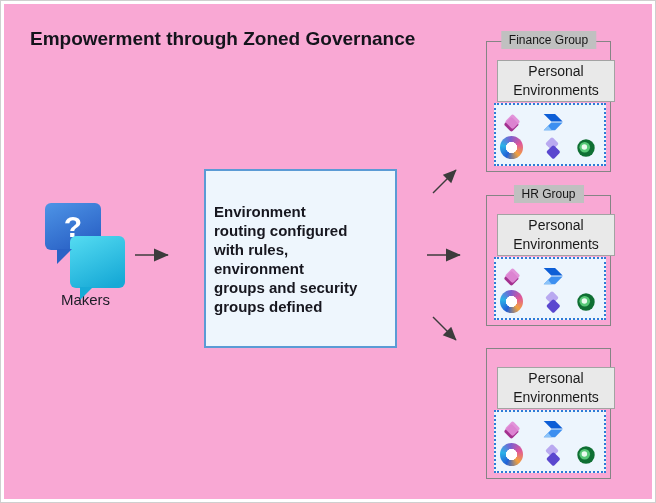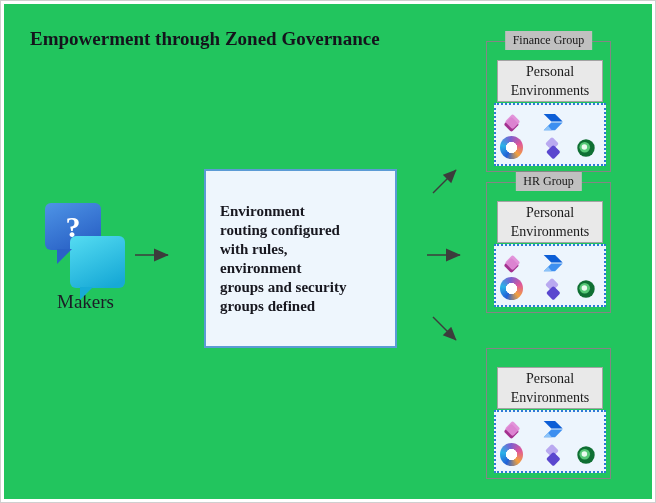--- a/index.html
+++ b/index.html
@@ -1,46 +1,45 @@
 <!DOCTYPE html>
 <html><head>
 <meta charset="utf-8">
 <style>
   html,body{margin:0;padding:0;background:#ffffff;font-family:"Liberation Sans",sans-serif;}
   #frame{
-    position:relative;width:656px;height:503px;background:#22c55e;overflow:hidden;
+    position:relative;width:656px;height:503px;background:#f9a8d4;overflow:hidden;
     box-shadow: inset 0 0 0 1px #cfcfcf, inset 0 0 0 4px #ffffff;
-    font-family: Liberation Serif, serif;
   }
   
   .title{position:absolute;left:30px;top:28px;font-size:19px;font-weight:bold;color:#14141c;}
   .subtitle{position:absolute;left:30px;top:54px;font-size:16px;color:#26262e;}
   
   .bubble{position:absolute;border-radius:6px;}
   .bubble-q{left:45px;top:203px;width:56px;height:47px;background:linear-gradient(155deg,#4e94e6 0%,#2a62c6 85%);z-index:1;
     display:flex;align-items:center;justify-content:center;color:#fff;font-size:30px;font-weight:bold;}
   .bubble-q-tail{position:absolute;left:57px;top:249px;width:0;height:0;z-index:3;
     border-top:15px solid #2a62c6;border-right:15px solid transparent;}
   .bubble-c{left:70px;top:236px;width:55px;height:52px;background:linear-gradient(155deg,#55dcf2 0%,#17a9d6 90%);z-index:2;}
   .bubble-c-tail{position:absolute;left:80px;top:287px;width:0;height:0;z-index:2;
     border-top:13px solid #18abd7;border-right:13px solid transparent;}
-  .makers-label{position:absolute;left:33px;top:291px;width:105px;text-align:center;font-size:19px;color:#1c1c26;}
+  .makers-label{position:absolute;left:33px;top:291px;width:105px;text-align:center;font-size:15px;color:#1c1c26;}
   
   .center-box{position:absolute;left:204px;top:169px;width:193px;height:179px;box-sizing:border-box;
     background:#eef6fd;border:2px solid #5b9bd5;display:flex;align-items:center;}
-  .center-box-text{padding-left:14px;font-size:15px;font-weight:bold;color:#17171f;line-height:19px;white-space:pre-line;}
+  .center-box-text{padding-left:8px;font-size:15px;font-weight:bold;color:#17171f;line-height:19px;white-space:pre-line;}
   
   .arrows{position:absolute;left:0;top:0;z-index:4;}
   
   .group{position:absolute;left:486px;width:125px;height:141px;}
-  .group-finance{top:31px;} .group-hr{top:172px;} .group-legal{top:338px;}
+  .group-finance{top:31px;} .group-hr{top:185px;} .group-legal{top:338px;}
   .gbox{position:absolute;left:0;top:10px;width:125px;height:131px;box-sizing:border-box;border:1px solid #858585;}
   .glabel{position:absolute;top:0;left:50%;transform:translateX(-50%);background:#c0c0c0;color:#161616;
     font-size:12px;padding:2px 8px;white-space:nowrap;}
-  .pe{position:absolute;left:11px;top:29px;width:106px;box-sizing:border-box;background:#e9e9e9;border:1px solid #a3a3a3;
+  .pe{position:absolute;left:11px;top:29px;width:118px;box-sizing:border-box;background:#e9e9e9;border:1px solid #a3a3a3;
     text-align:center;font-size:14px;line-height:19px;color:#1a1a1a;padding:1px 2px;}
   .dots{position:absolute;left:8px;top:72px;width:112px;height:63px;box-sizing:border-box;
     background:#edf5fd;border:2px dotted #2e7bd6;}
   .ic{position:absolute;}
   .i1{left:4px;top:6px;width:24px;height:24px;}
   .i2{left:45px;top:4px;width:26px;height:26px;}
   .i3{left:4px;top:31px;width:23px;height:23px;}
   .i4{left:43px;top:30px;width:26px;height:26px;}
   .i5{left:79px;top:32px;width:22px;height:22px;}
   .copilot{border-radius:50%;

